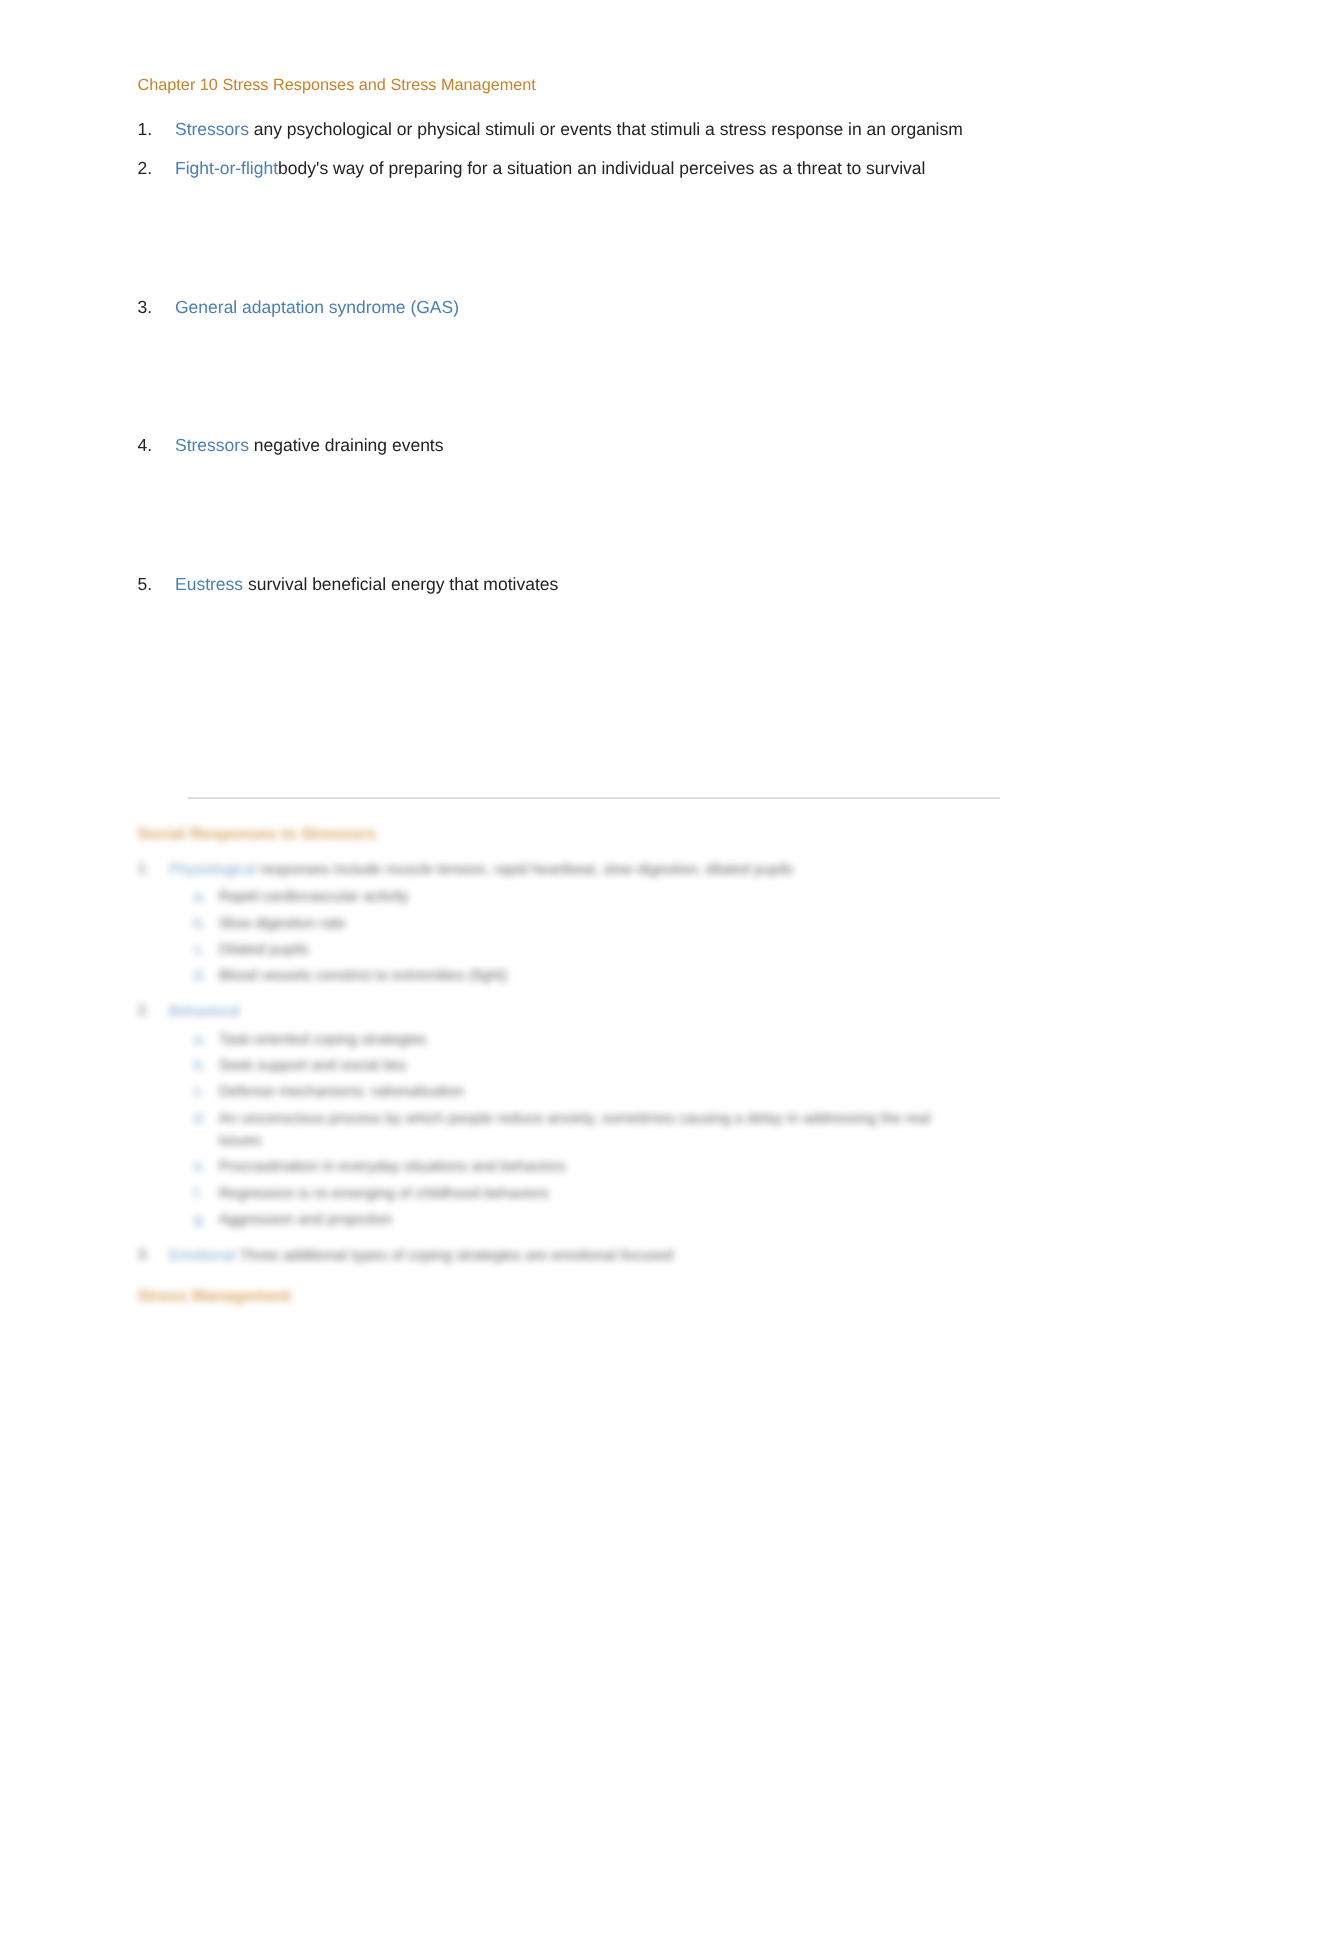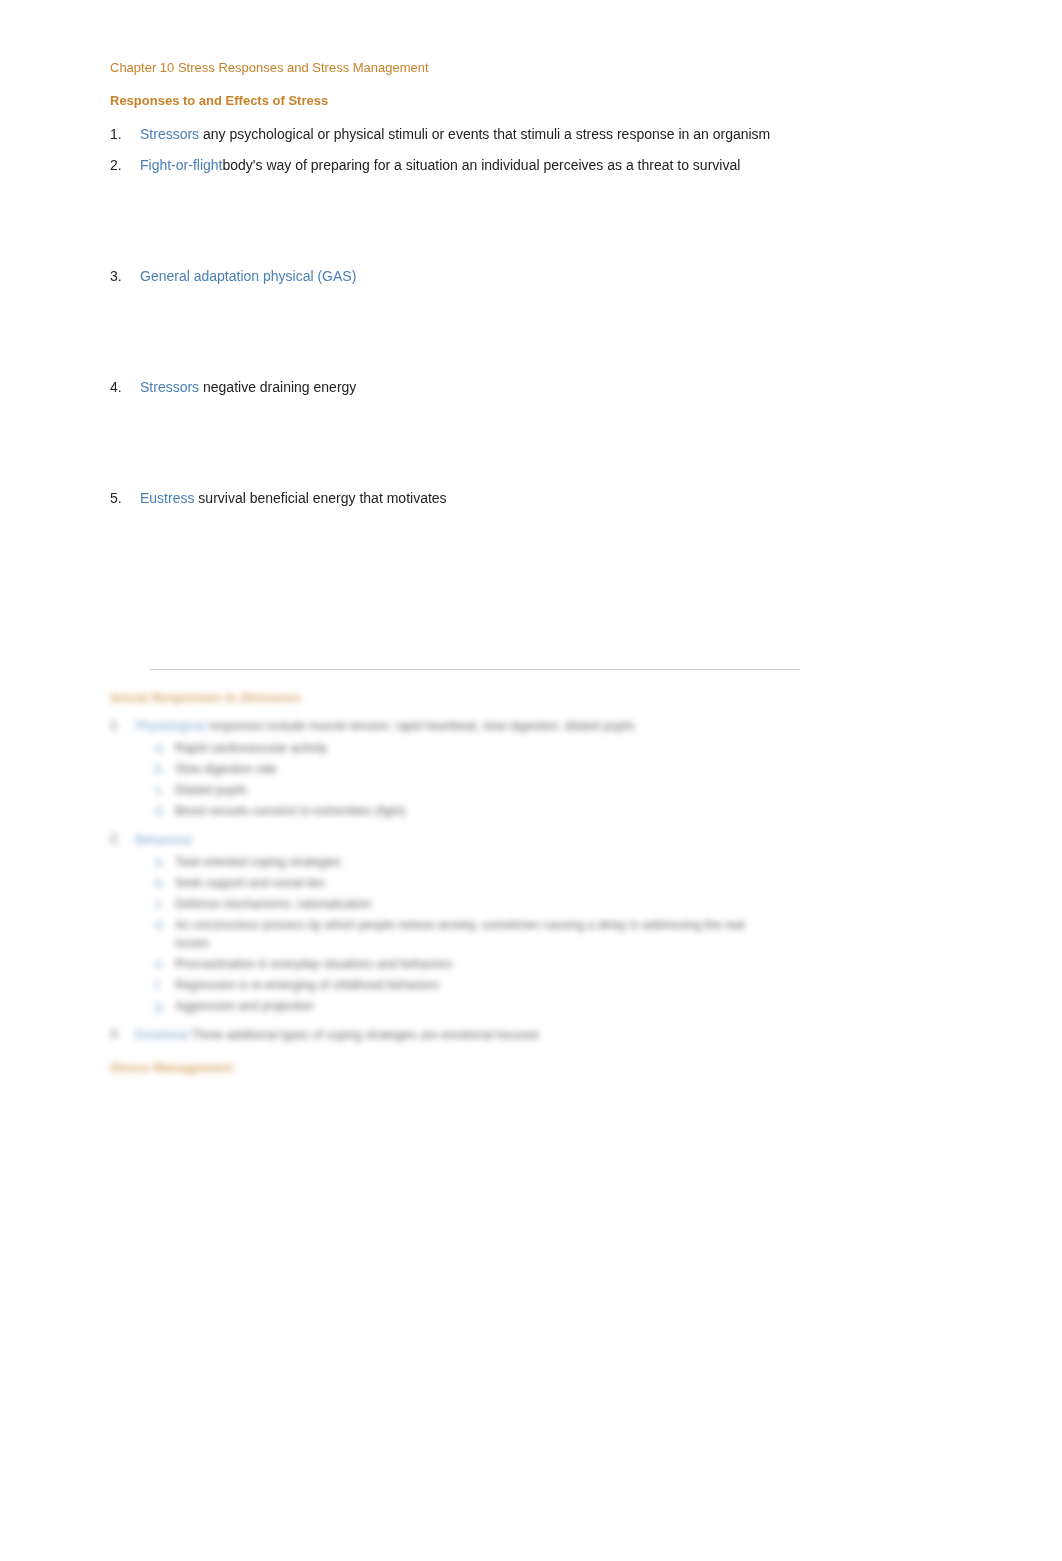--- a/index.html
+++ b/index.html
@@ -148,21 +148,20 @@
       margin-top: 16px;
     }
   </style>
 </head>
 <body>
 
 <div class="page">
 
   <div class="chapter-title">Chapter 10 Stress Responses and Stress Management</div>
 
-  <div class="section-title">Responses to and Effects of Stress</div>
 
   <ol class="numbered-list">
 
     <li>
       <span class="list-number">1.</span>
       <span class="list-content">
         <a class="keyword">Stressors</a><span> any psychological or physical stimuli or events that stimuli a stress response in an organism</span>
       </span>
     </li>
 
@@ -175,34 +174,34 @@
 
   </ol>
 
   <div class="spacer"></div>
 
   <ol class="numbered-list">
 
     <li>
       <span class="list-number">3.</span>
       <span class="list-content">
-        <a class="keyword">General adaptation physical (GAS)</a>
+        <a class="keyword">General adaptation syndrome (GAS)</a>
       </span>
     </li>
 
   </ol>
 
   <div class="spacer"></div>
 
   <ol class="numbered-list">
 
     <li>
       <span class="list-number">4.</span>
       <span class="list-content">
-        <a class="keyword">Stressors</a><span> negative draining energy</span>
+        <a class="keyword">Stressors</a><span> negative draining events</span>
       </span>
     </li>
 
   </ol>
 
   <div class="spacer"></div>
 
   <ol class="numbered-list">
 
     <li>

